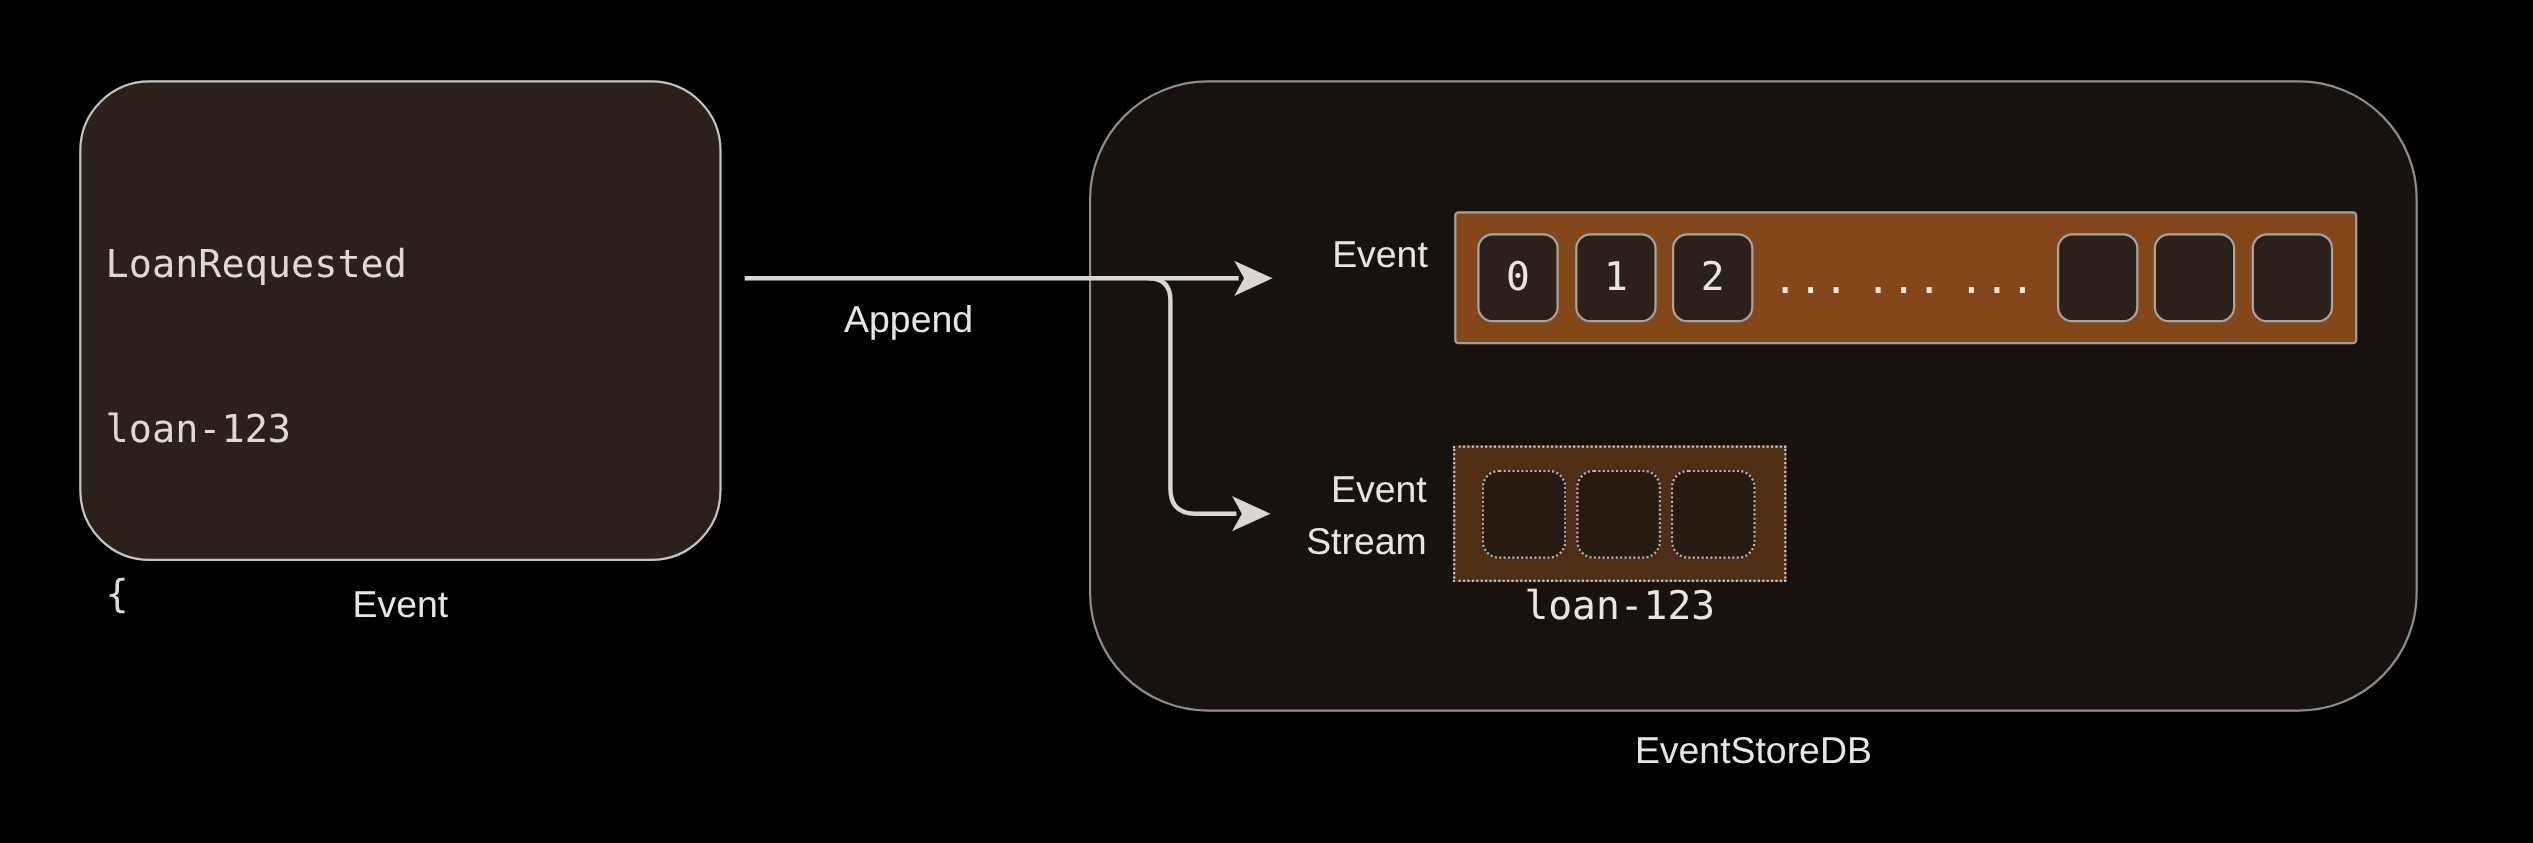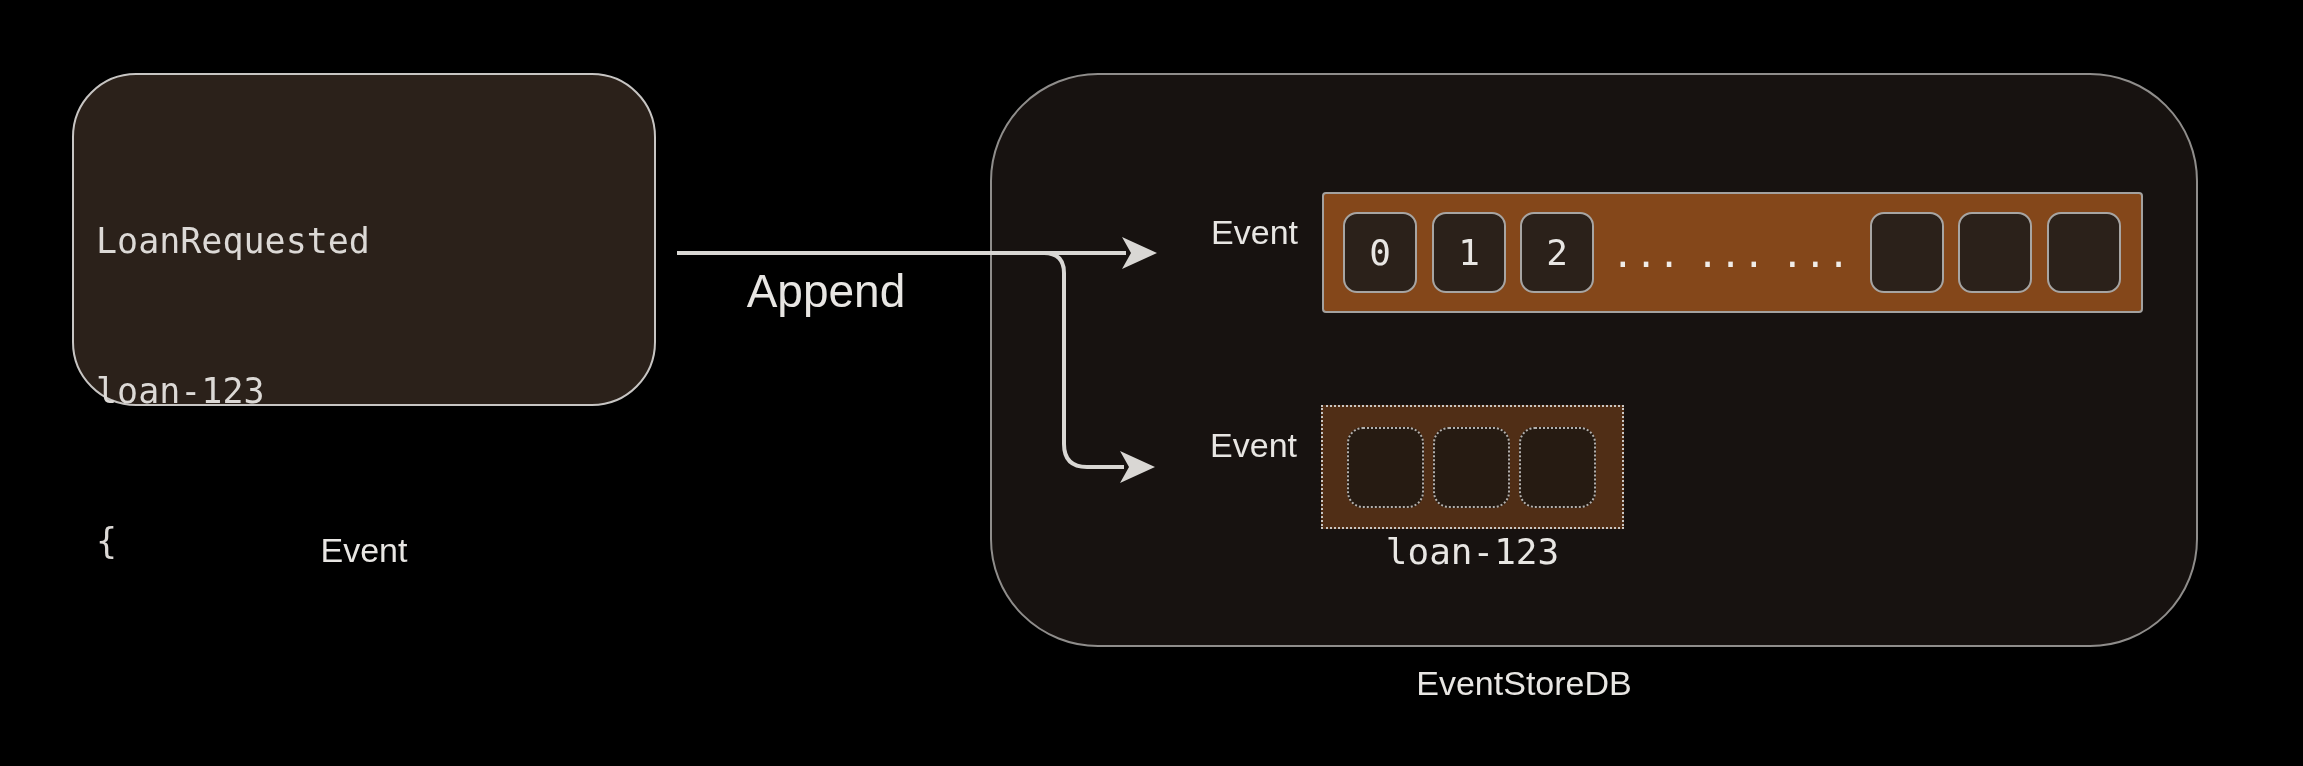--- a/index.html
+++ b/index.html
@@ -10,29 +10,29 @@
     --stream_box_bg:#502e16; --stream_box_border:#c9c6c3;
     --stream_cell_bg:#261b12; --stream_cell_border:#b3b0ad;
     --text_primary:#e8e6e3; --code_text:#dcd9d6; --arrow:#d9d7d4; --dots:#f0ede9;
   }
   html,body{margin:0;padding:0;background:var(--canvas_bg);}
   .stage{position:relative;width:2303px;height:766px;background:var(--canvas_bg);
          overflow:hidden;font-family:"Liberation Sans",sans-serif;}
   .stage *{box-sizing:border-box;}
 
   
-  .event-card{position:absolute;left:72px;top:73px;width:584px;height:333px;
+  .event-card{position:absolute;left:72px;top:73px;width:584px;height:437px;
     background:var(--card_bg);border:2px solid var(--card_border);border-radius:64px;}
   .code{position:absolute;left:0;top:0;right:0;padding:41px 0 0 22px;
     font-family:"DejaVu Sans Mono",monospace;font-size:35px;line-height:50px;
     color:var(--code_text);white-space:pre;}
   .caption{position:absolute;color:var(--text_primary);font-size:34px;line-height:44px;
     text-align:center;}
   .event-caption{left:214px;top:528px;width:300px;}
-  .estore-caption{left:1349px;top:661px;width:350px;text-align:center;}
+  .estore-caption{left:1419px;top:661px;width:350px;text-align:center;}
 
   
   .estore{position:absolute;left:990px;top:73px;width:1208px;height:574px;
     background:var(--container_bg);border:2px solid var(--container_border);border-radius:108px;}
 
   
   .side-label{position:absolute;color:var(--text_primary);font-size:34px;line-height:48px;
     text-align:right;width:250px;}
   .log-label{left:1048px;top:208px;}
   .stream-label{left:1047px;top:421px;}
@@ -49,21 +49,21 @@
 
   
   .streambox{position:absolute;left:1321px;top:405px;width:303px;height:124px;
     background:var(--stream_box_bg);border:2px dotted var(--stream_box_border);}
   .stream-cell{position:absolute;top:20px;width:77px;height:81px;background:var(--stream_cell_bg);
     border:2px dotted var(--stream_cell_border);border-radius:16px;}
   .stream-name{position:absolute;left:1322px;top:530px;width:301px;text-align:center;
     font-family:"DejaVu Sans Mono",monospace;font-size:36px;line-height:44px;color:var(--text_primary);}
 
   .append-label{position:absolute;left:726px;top:269px;width:200px;text-align:center;
-    color:var(--text_primary);font-size:46px;line-height:44px;}
+    color:var(--text_primary);font-size:34px;line-height:44px;}
 
   .arrows{position:absolute;left:0;top:0;pointer-events:none;}
 </style>
 </head>
 <body>
 
 <div class="stage">
 
   <div class="event-card">
     <div class="code">
@@ -88,20 +88,21 @@
     <div class="cell" style="left:108px">1</div>
     <div class="cell" style="left:196px">2</div>
     <div class="cell" style="left:546px"></div>
     <div class="cell" style="left:634px"></div>
     <div class="cell" style="left:723px"></div>
   </div>
   <div class="dots">... ... ...</div>
 
   <div class="side-label stream-label">
     <div>Event</div>
+    <div>Stream</div>
   </div>
   <div class="streambox">
     <div class="stream-cell" style="left:24px"></div>
     <div class="stream-cell" style="left:110px"></div>
     <div class="stream-cell" style="left:196px"></div>
   </div>
   <div class="stream-name">loan-123</div>
 
   <svg class="arrows" width="2303" height="766" viewBox="0 0 2303 766">
     <path d="M677,253 L1126,253" style="stroke:var(--arrow,#d9d7d4)" stroke-width="4" fill="none"></path>

